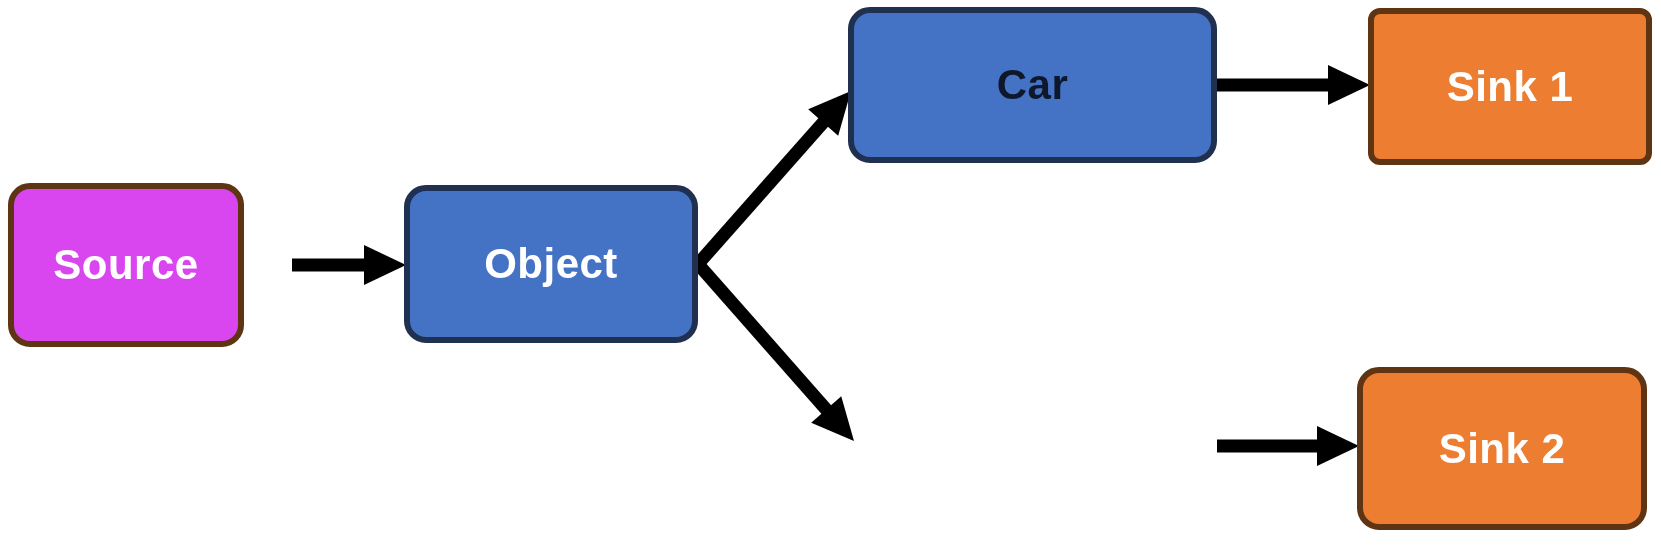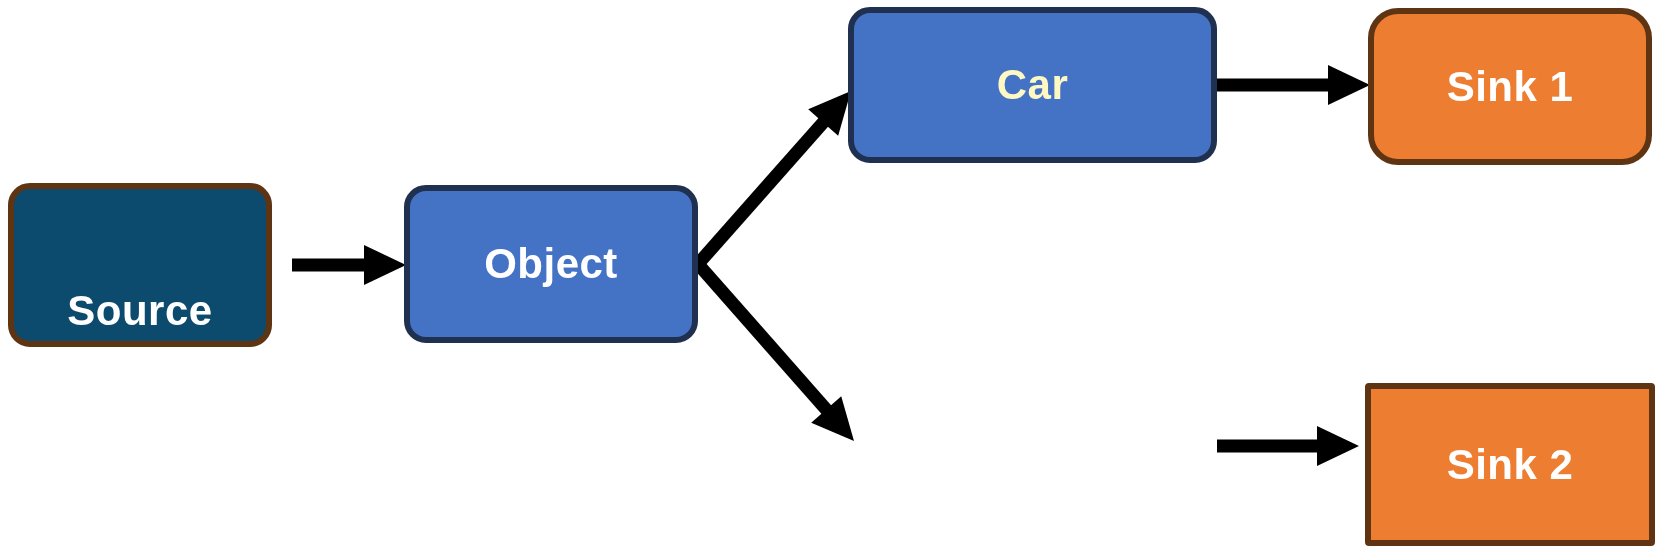--- a/index.html
+++ b/index.html
@@ -59,28 +59,28 @@
       </g>
       <g>
         <line x1="1217" y1="85" x2="1330" y2="85" stroke="#000000" stroke-width="13"></line>
         <polygon points="1370,85 1328,105 1328,65" fill="#000000"></polygon>
       </g>
       <g>
         <line x1="1217" y1="446" x2="1319" y2="446" stroke="#000000" stroke-width="13"></line>
         <polygon points="1359,446 1317,466 1317,426" fill="#000000"></polygon>
       </g>
     </svg>
-    <div class="node" style="left: 8px; top: 183px; width: 264px; height: 164px; background: #0c4a6e; border-color: rgb(94, 52, 19); border-width: 6px; border-radius: 22px; color: rgb(255, 255, 255); justify-content: flex-end;">
+    <div class="node" style="left: 8px; top: 183px; width: 236px; height: 164px; background: #d946ef; border-color: rgb(94, 52, 19); border-width: 6px; border-radius: 22px; color: rgb(255, 255, 255);">
       <span class="node-label-line">Source</span>
     </div>
     <div class="node" style="left: 404px; top: 185px; width: 294px; height: 158px; background: rgb(68, 114, 196); border-color: rgb(31, 48, 80); border-width: 6px; border-radius: 22px; color: rgb(255, 255, 255);">
       <span class="node-label-line">Object</span>
     </div>
-    <div class="node" style="left: 848px; top: 7px; width: 369px; height: 156px; background: rgb(68, 114, 196); border-color: rgb(31, 48, 80); border-width: 6px; border-radius: 22px; color: #fef9c3;">
+    <div class="node" style="left: 848px; top: 7px; width: 369px; height: 156px; background: rgb(68, 114, 196); border-color: rgb(31, 48, 80); border-width: 6px; border-radius: 22px; color: #0f172a;">
       <span class="node-label-line">Car</span>
     </div>
-    <div class="node" style="left: 1368px; top: 8px; width: 284px; height: 157px; background: rgb(237, 125, 49); border-color: rgb(94, 52, 19); border-width: 6px; border-radius: 30px; color: rgb(255, 255, 255);">
+    <div class="node" style="left: 1368px; top: 8px; width: 284px; height: 157px; background: rgb(237, 125, 49); border-color: rgb(94, 52, 19); border-width: 6px; border-radius: 12px; color: rgb(255, 255, 255);">
       <span class="node-label-line">Sink 1</span>
     </div>
-    <div class="node" style="left: 1357px; top: 383px; width: 290px; height: 163px; background: rgb(237, 125, 49); border-color: rgb(94, 52, 19); border-width: 6px; border-radius: 4px; color: rgb(255, 255, 255); margin-left: 8px;">
+    <div class="node" style="left: 1357px; top: 367px; width: 290px; height: 163px; background: rgb(237, 125, 49); border-color: rgb(94, 52, 19); border-width: 6px; border-radius: 22px; color: rgb(255, 255, 255);">
       <span class="node-label-line">Sink 2</span>
     </div>
   </div>
 
 </body></html>

